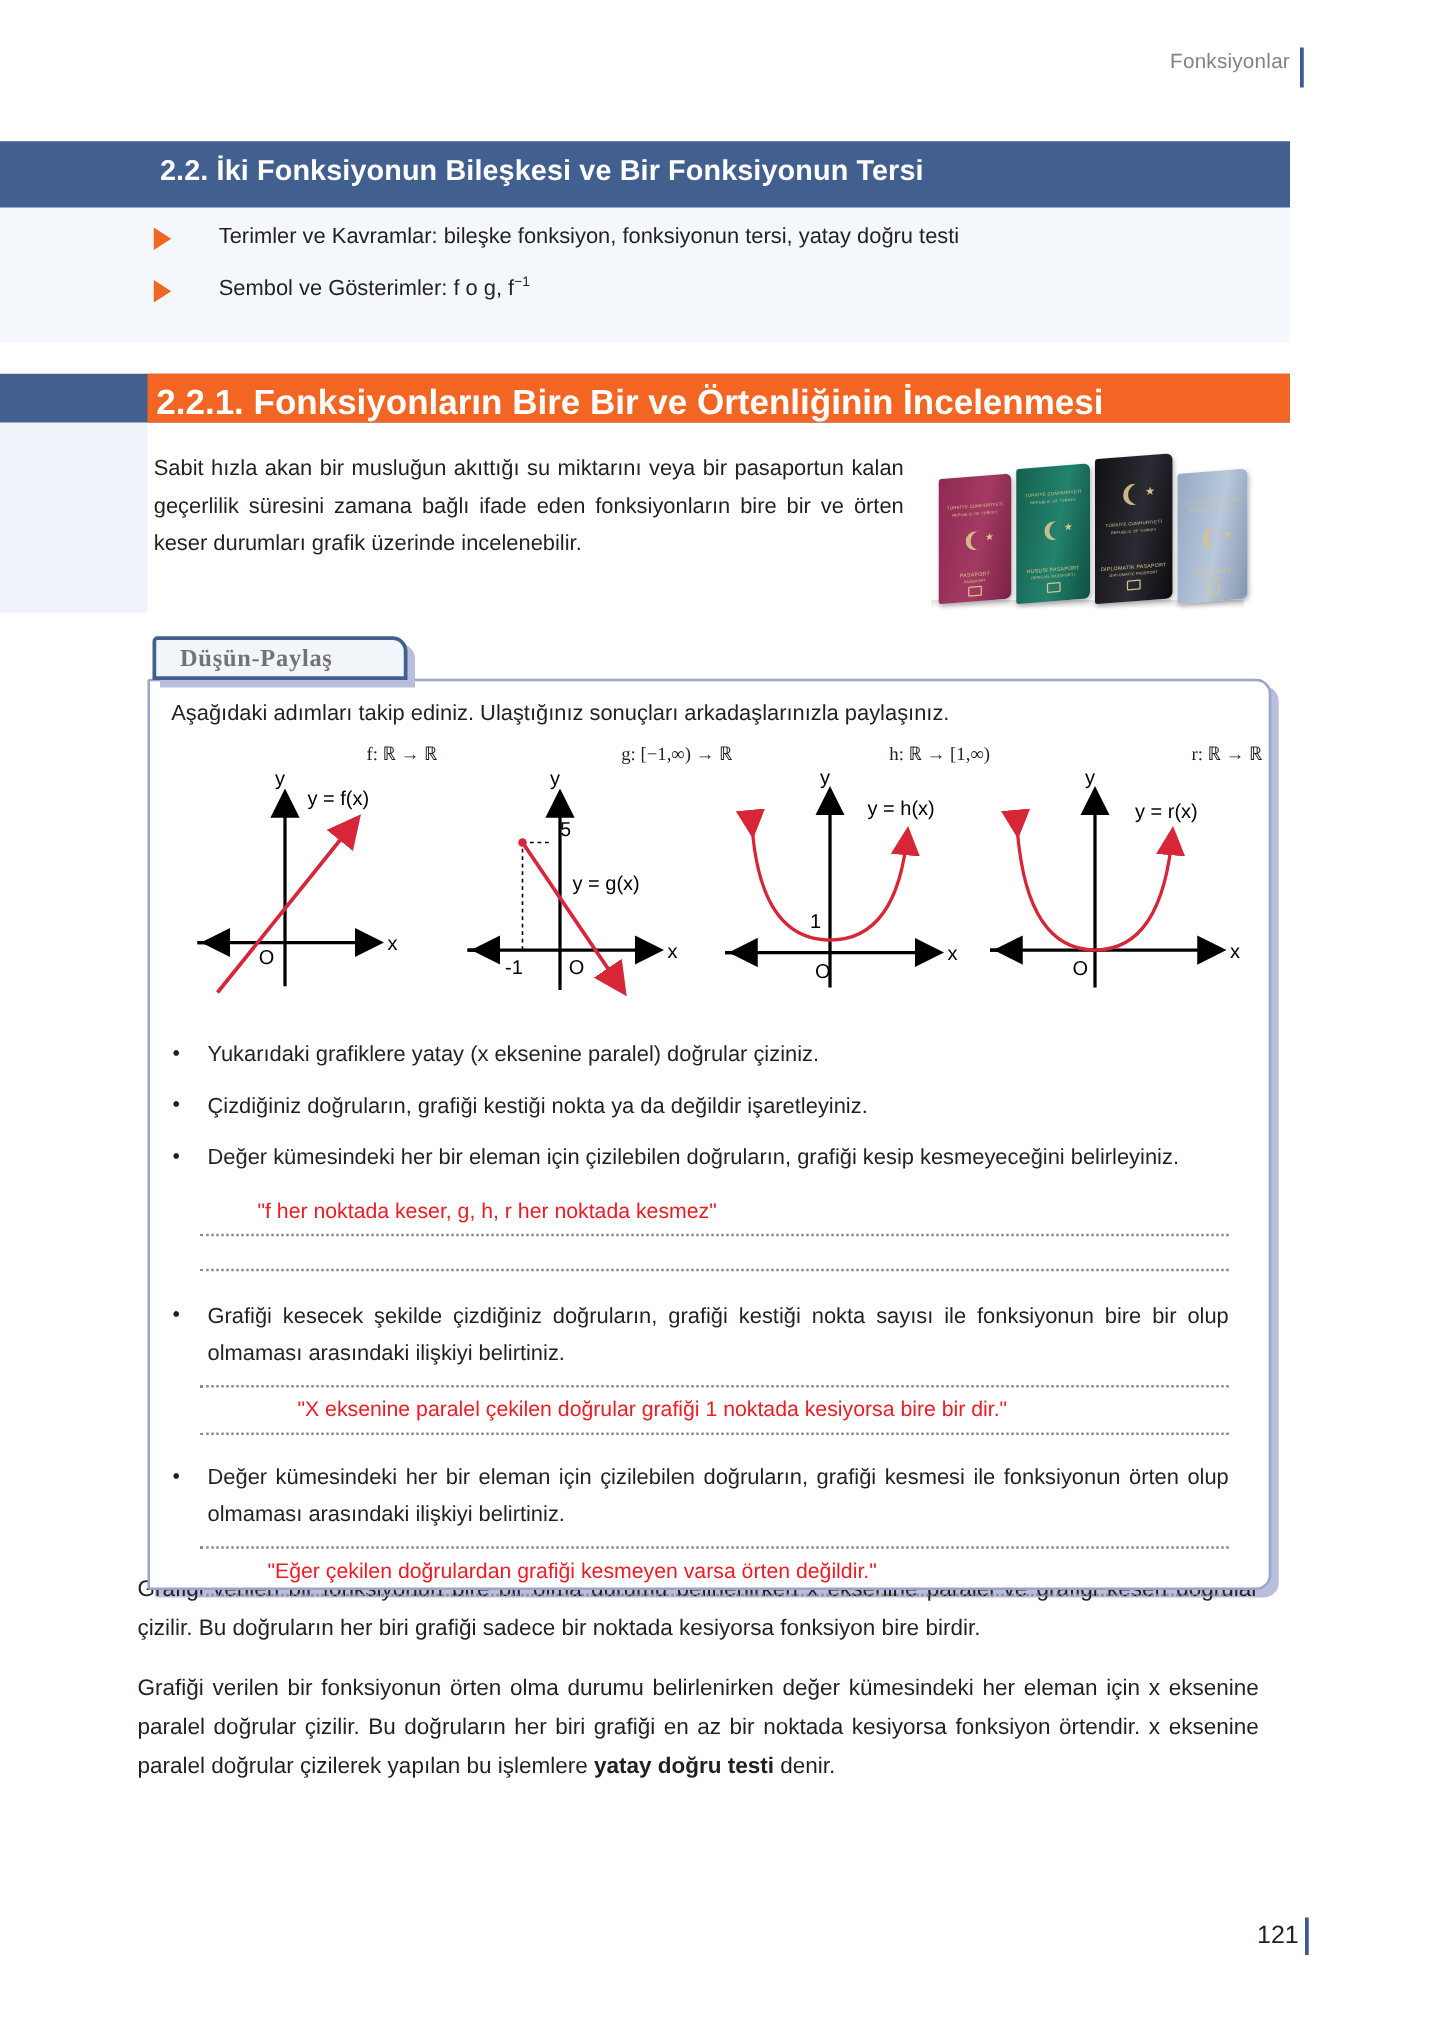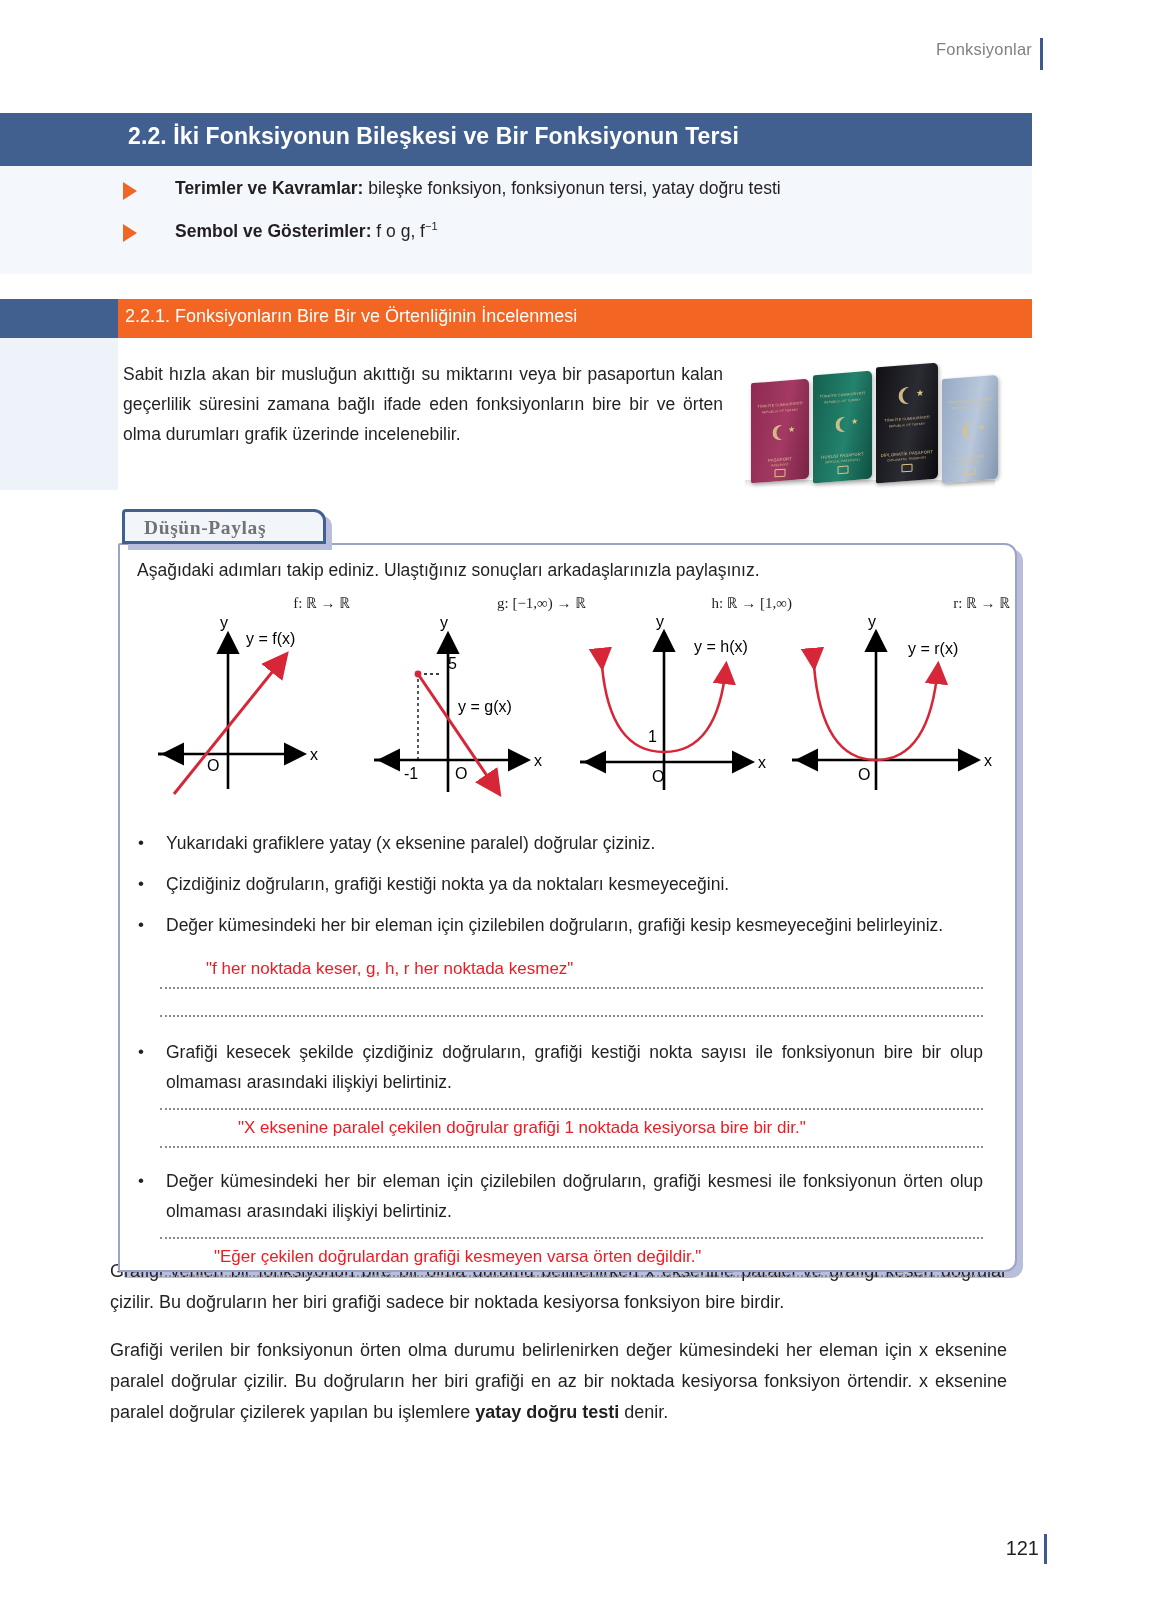--- a/index.html
+++ b/index.html
@@ -91,21 +91,21 @@
   .tri {
     width: 0;
     height: 0;
     border-left: 14px solid #ef6724;
     border-top: 9px solid transparent;
     border-bottom: 9px solid transparent;
     margin-top: 4px;
     margin-right: 38px;
     flex: 0 0 auto;
   }
-  .term-txt b { font-weight: bold; }
+  .term-txt b { font-weight: normal; }
   .sup { font-size: 11px; vertical-align: super; }
 
   
   .banner-orange-bg {
     position: absolute;
     left: 0;
     top: 299px;
     width: 1032px;
     height: 39px;
     background: #41608f;
@@ -116,22 +116,22 @@
     top: 299px;
     width: 914px;
     height: 39px;
     background: #f26522;
   }
   .banner-orange .t {
     position: absolute;
     left: 7px;
     top: 7px;
     color: #ffffff;
-    font-size: 18px;
-    font-weight: normal;
+    font-size: 28px;
+    font-weight: bold;
     white-space: nowrap;
   }
 
   
   .intro {
     position: absolute;
     left: 123px;
     top: 359px;
     width: 600px;
     font-size: 17.5px;
@@ -377,21 +377,21 @@
       <div class="tri"></div>
       <div class="term-txt"><b>Sembol ve Gösterimler:</b> <span>f o g, f</span><span class="sup">−1</span></div>
     </div>
   </div>
 
   <div class="banner-orange-bg"></div>
   <div class="banner-orange">
     <div class="t">2.2.1. Fonksiyonların Bire Bir ve Örtenliğinin İncelenmesi</div>
   </div>
 
-  <div class="intro">Sabit hızla akan bir musluğun akıttığı su miktarını veya bir pasaportun kalan geçerlilik süresini zamana bağlı ifade eden fonksiyonların bire bir ve örten olma durumları grafik üzerinde incelenebilir.</div>
+  <div class="intro">Sabit hızla akan bir musluğun akıttığı su miktarını veya bir pasaportun kalan geçerlilik süresini zamana bağlı ifade eden fonksiyonların bire bir ve örten keser durumları grafik üzerinde incelenebilir.</div>
 
   <div class="passports">
     <div class="pp-shadow"></div>
 
     <div class="pp" style="left:14px; width:58px; height:100px; background:linear-gradient(100deg,#8e2a52 0%,#a43a63 55%,#7a2246 100%); transform: skewY(-4.5deg);">
       <div class="ln" style="top:22px;">TÜRKİYE CUMHURİYETİ</div>
       <div class="ln" style="top:28px; font-size:3px;">REPUBLIC OF TURKEY</div>
       <div class="moon" style="top:44px;"></div>
       <div class="star" style="top:45px; left:37px;">★</div>
       <div class="ln" style="top:76px; font-size:4.2px;">PASAPORT</div>
@@ -521,21 +521,21 @@
 
   <div class="steps">
 
     <div class="step">
       <div class="dot">•</div>
       <div class="body nojust">Yukarıdaki grafiklere yatay (x eksenine paralel) doğrular çiziniz.</div>
     </div>
 
     <div class="step">
       <div class="dot">•</div>
-      <div class="body nojust">Çizdiğiniz doğruların, grafiği kestiği nokta ya da noktaları kesmeyeceğini.</div>
+      <div class="body nojust">Çizdiğiniz doğruların, grafiği kestiği nokta ya da değildir işaretleyiniz.</div>
     </div>
 
     <div class="step">
       <div class="dot">•</div>
       <div class="body">Değer kümesindeki her bir eleman için çizilebilen doğruların, grafiği kesip kesmeyeceğini belirleyiniz.</div>
     </div>
     <div class="answer-slot">
       <div class="ans">"f her noktada keser, g, h, r her noktada kesmez"</div>
       <div class="dotrule"></div>
       <div style="height:26px"></div>

